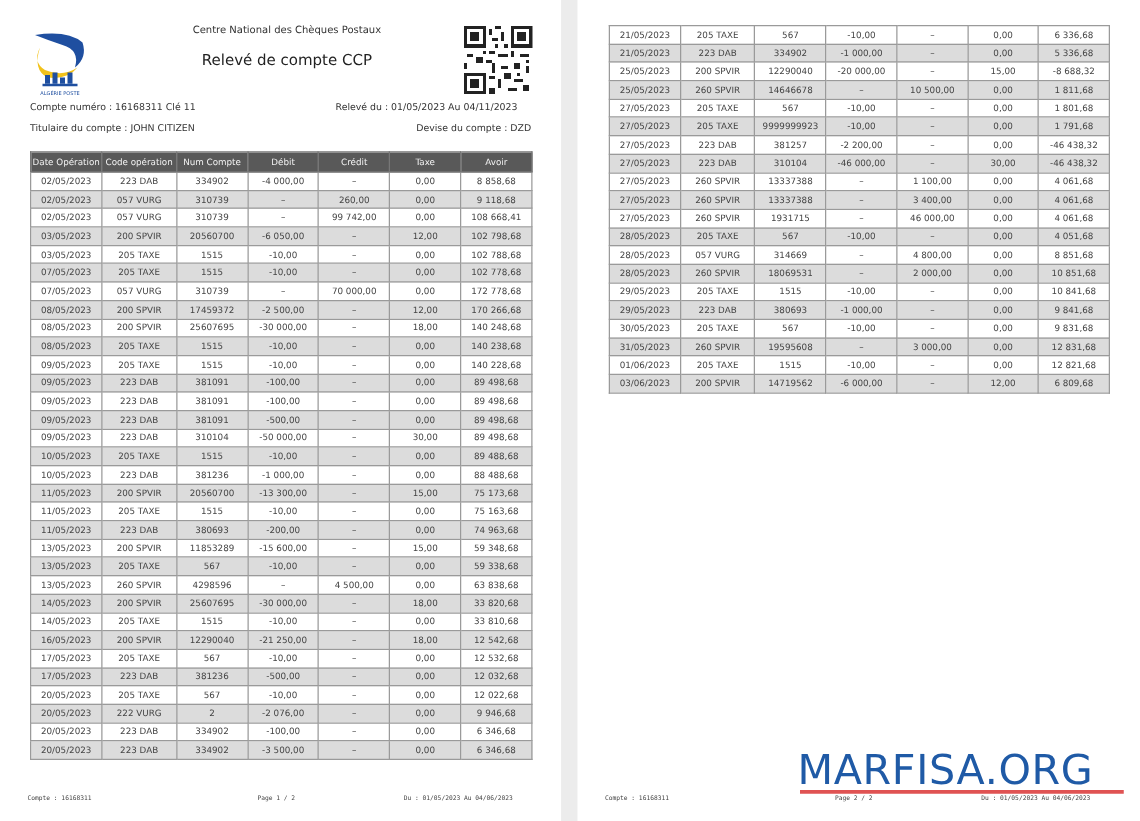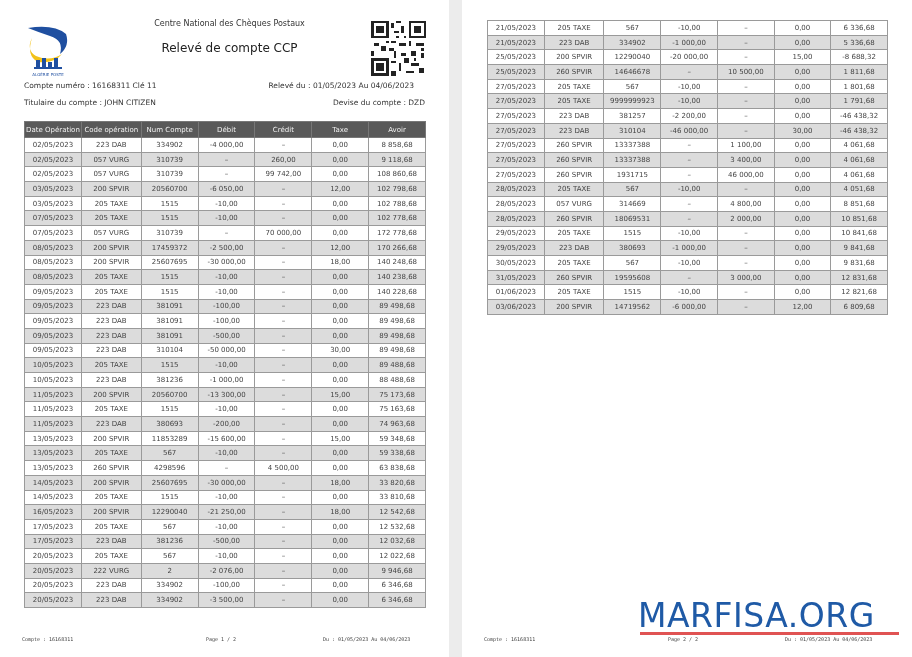--- a/index.html
+++ b/index.html
@@ -75,21 +75,21 @@
         <rect x="14" y="20" width="3" height="1"></rect>
         <rect x="8" y="20" width="2" height="2"></rect>
         <rect x="17" y="15" width="1" height="1"></rect>
       <rect x="6" y="8" width="1" height="1"></rect>
         <rect x="13" y="6" width="1" height="1"></rect>
         <rect x="10" y="6" width="1" height="1"></rect>
         <rect x="20" y="11" width="1" height="1"></rect>
     </g>
   </svg>
   <div class="meta" style="left:24px; top:81px;">Compte numéro : 16168311 Clé 11</div>
-  <div class="meta" style="right:35px; top:81px;">Relevé du : 01/05/2023 Au 04/06/2023</div>
+  <div class="meta" style="right:35px; top:81px;">Relevé du : 01/05/2023 Au 04/11/2023</div>
   <div class="meta" style="left:24px; top:98px;">Titulaire du compte : JOHN CITIZEN</div>
   <div class="meta" style="right:24px; top:98px;">Devise du compte : DZD</div>
 
   <table id="tbl1">
     <thead>
         <tr id="thead1">
           <th style="width: 57px;">Date Opération</th>
           <th style="width: 60px;">Code opération</th>
           <th style="width: 57px;">Num Compte</th>
           <th style="width: 57px;">Débit</th>
@@ -117,21 +117,21 @@
           <td style="width: 57px;">0,00</td>
           <td style="width: 57px;">9 118,68</td>
         </tr>
         <tr>
           <td style="width: 57px;">02/05/2023</td>
           <td style="width: 60px;">057 VURG</td>
           <td style="width: 57px;">310739</td>
           <td style="width: 57px;">–</td>
           <td style="width: 57px;">99 742,00</td>
           <td style="width: 57px;">0,00</td>
-          <td style="width: 57px;">108 860,68</td>
+          <td style="width: 57px;">108 668,41</td>
         </tr>
         <tr class="alt">
           <td style="width: 57px;">03/05/2023</td>
           <td style="width: 60px;">200 SPVIR</td>
           <td style="width: 57px;">20560700</td>
           <td style="width: 57px;">-6 050,00</td>
           <td style="width: 57px;">–</td>
           <td style="width: 57px;">12,00</td>
           <td style="width: 57px;">102 798,68</td>
         </tr>

